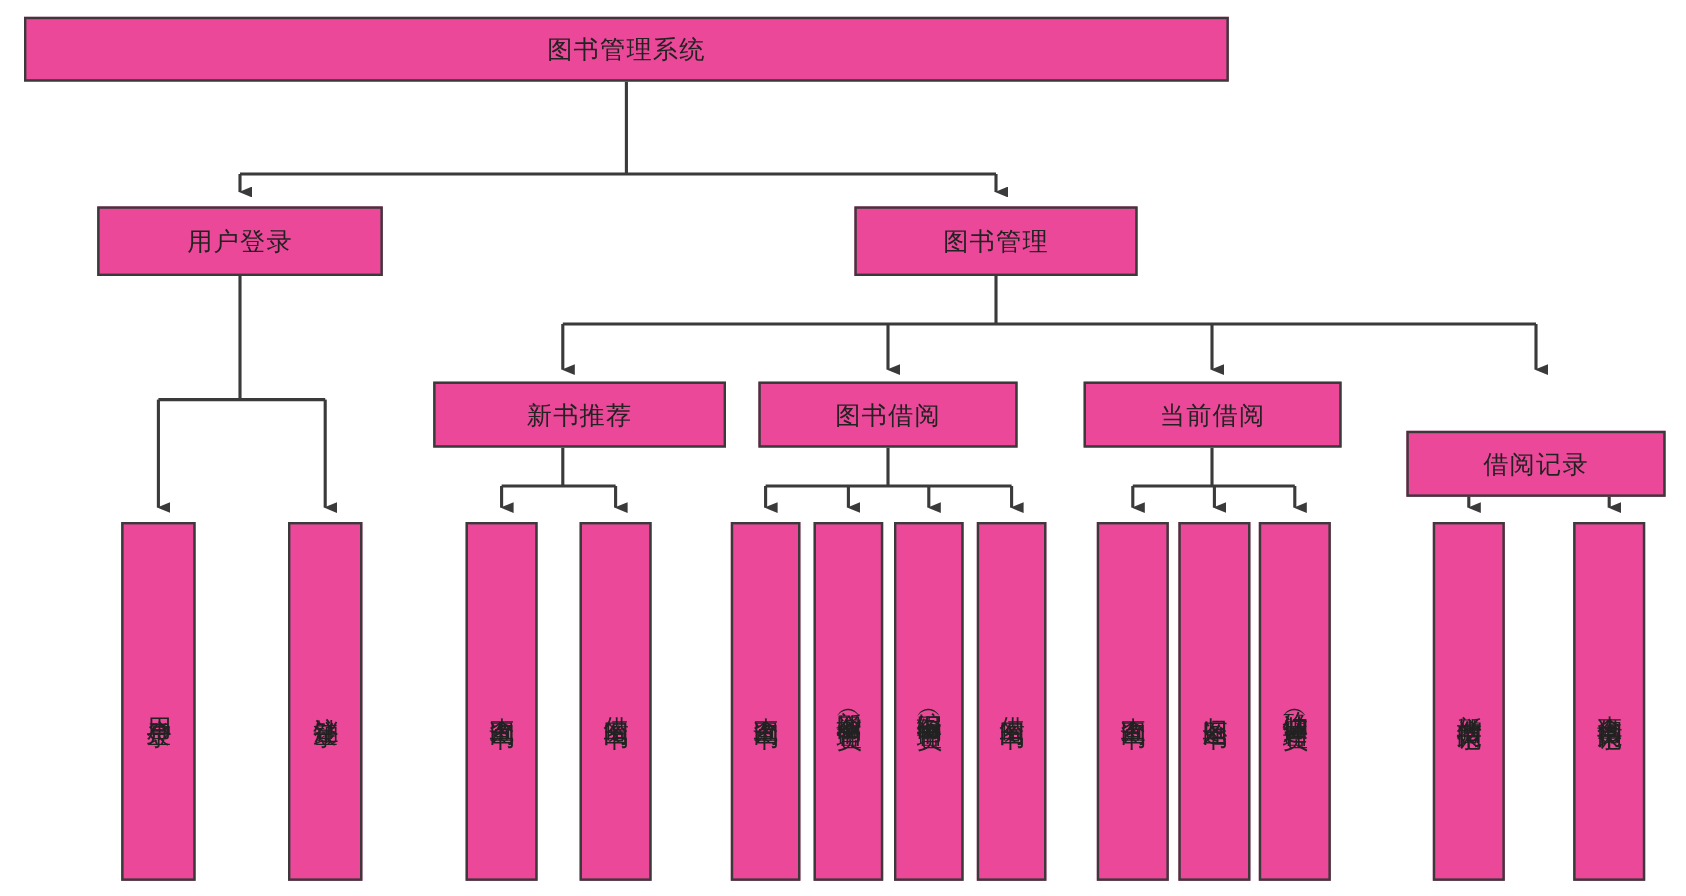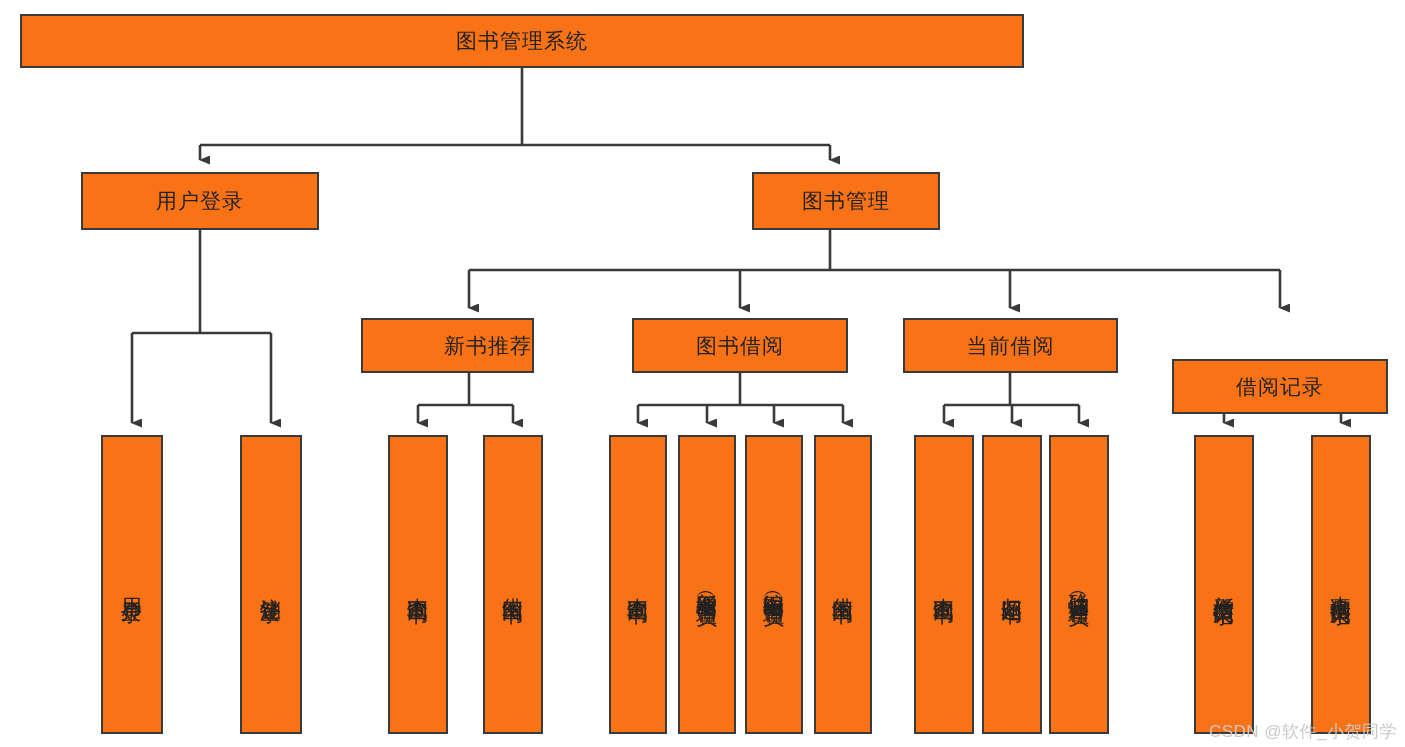--- a/index.html
+++ b/index.html
@@ -21,21 +21,21 @@
     position: absolute;
     left: 0;
     top: 0;
     width: 1405px;
     height: 747px;
     pointer-events: none;
   }
   .node {
     position: absolute;
     box-sizing: border-box;
-    background: #f97316;
+    background: #ec4899;
     border: 2px solid #3a3a3a;
     display: flex;
     align-items: center;
     justify-content: center;
     color: #222222;
   }
   .node.horiz {
     font-size: 21px;
     letter-spacing: 1px;
   }
@@ -119,25 +119,25 @@
     </g>
   </svg>
 
   <div class="node horiz" style="left:20px; top:14px; width:1004px; height:54px;">
     <span class="node-label">图书管理系统</span>
   </div>
 
   <div class="node horiz" style="left:81px; top:172px; width:238px; height:58px;">
     <span class="node-label">用户登录</span>
   </div>
-  <div class="node horiz" style="left:752px; top:172px; width:188px; height:58px;">
+  <div class="node horiz" style="left:712px; top:172px; width:236px; height:58px;">
     <span class="node-label">图书管理</span>
   </div>
 
-  <div class="node horiz" style="left:361px; top:318px; width:173px; height:55px;justify-content:flex-end;">
+  <div class="node horiz" style="left:361px; top:318px; width:244px; height:55px;">
     <span class="node-label">新书推荐</span>
   </div>
   <div class="node horiz" style="left:903px; top:318px; width:215px; height:55px;">
     <span class="node-label">当前借阅</span>
   </div>
   <div class="node horiz" style="left:632px; top:318px; width:216px; height:55px;">
     <span class="node-label">图书借阅</span>
   </div>
   <div class="node horiz" style="left:1172px; top:318px; width:216px; height:55px;margin-top:41px;">
     <span class="node-label">借阅记录</span>
@@ -180,15 +180,14 @@
     <span class="node-label">确认归还（管理员）</span>
   </div>
 
   <div class="node vert" style="left:1194px; top:435px; width:60px; height:299px;">
     <span class="node-label">新增借阅记录</span>
   </div>
   <div class="node vert" style="left:1311px; top:435px; width:60px; height:299px;">
     <span class="node-label">查询借阅记录</span>
   </div>
 
-  <div id="watermark">CSDN @软件_小贺同学</div>
 
 </div>
 
 </body></html>

